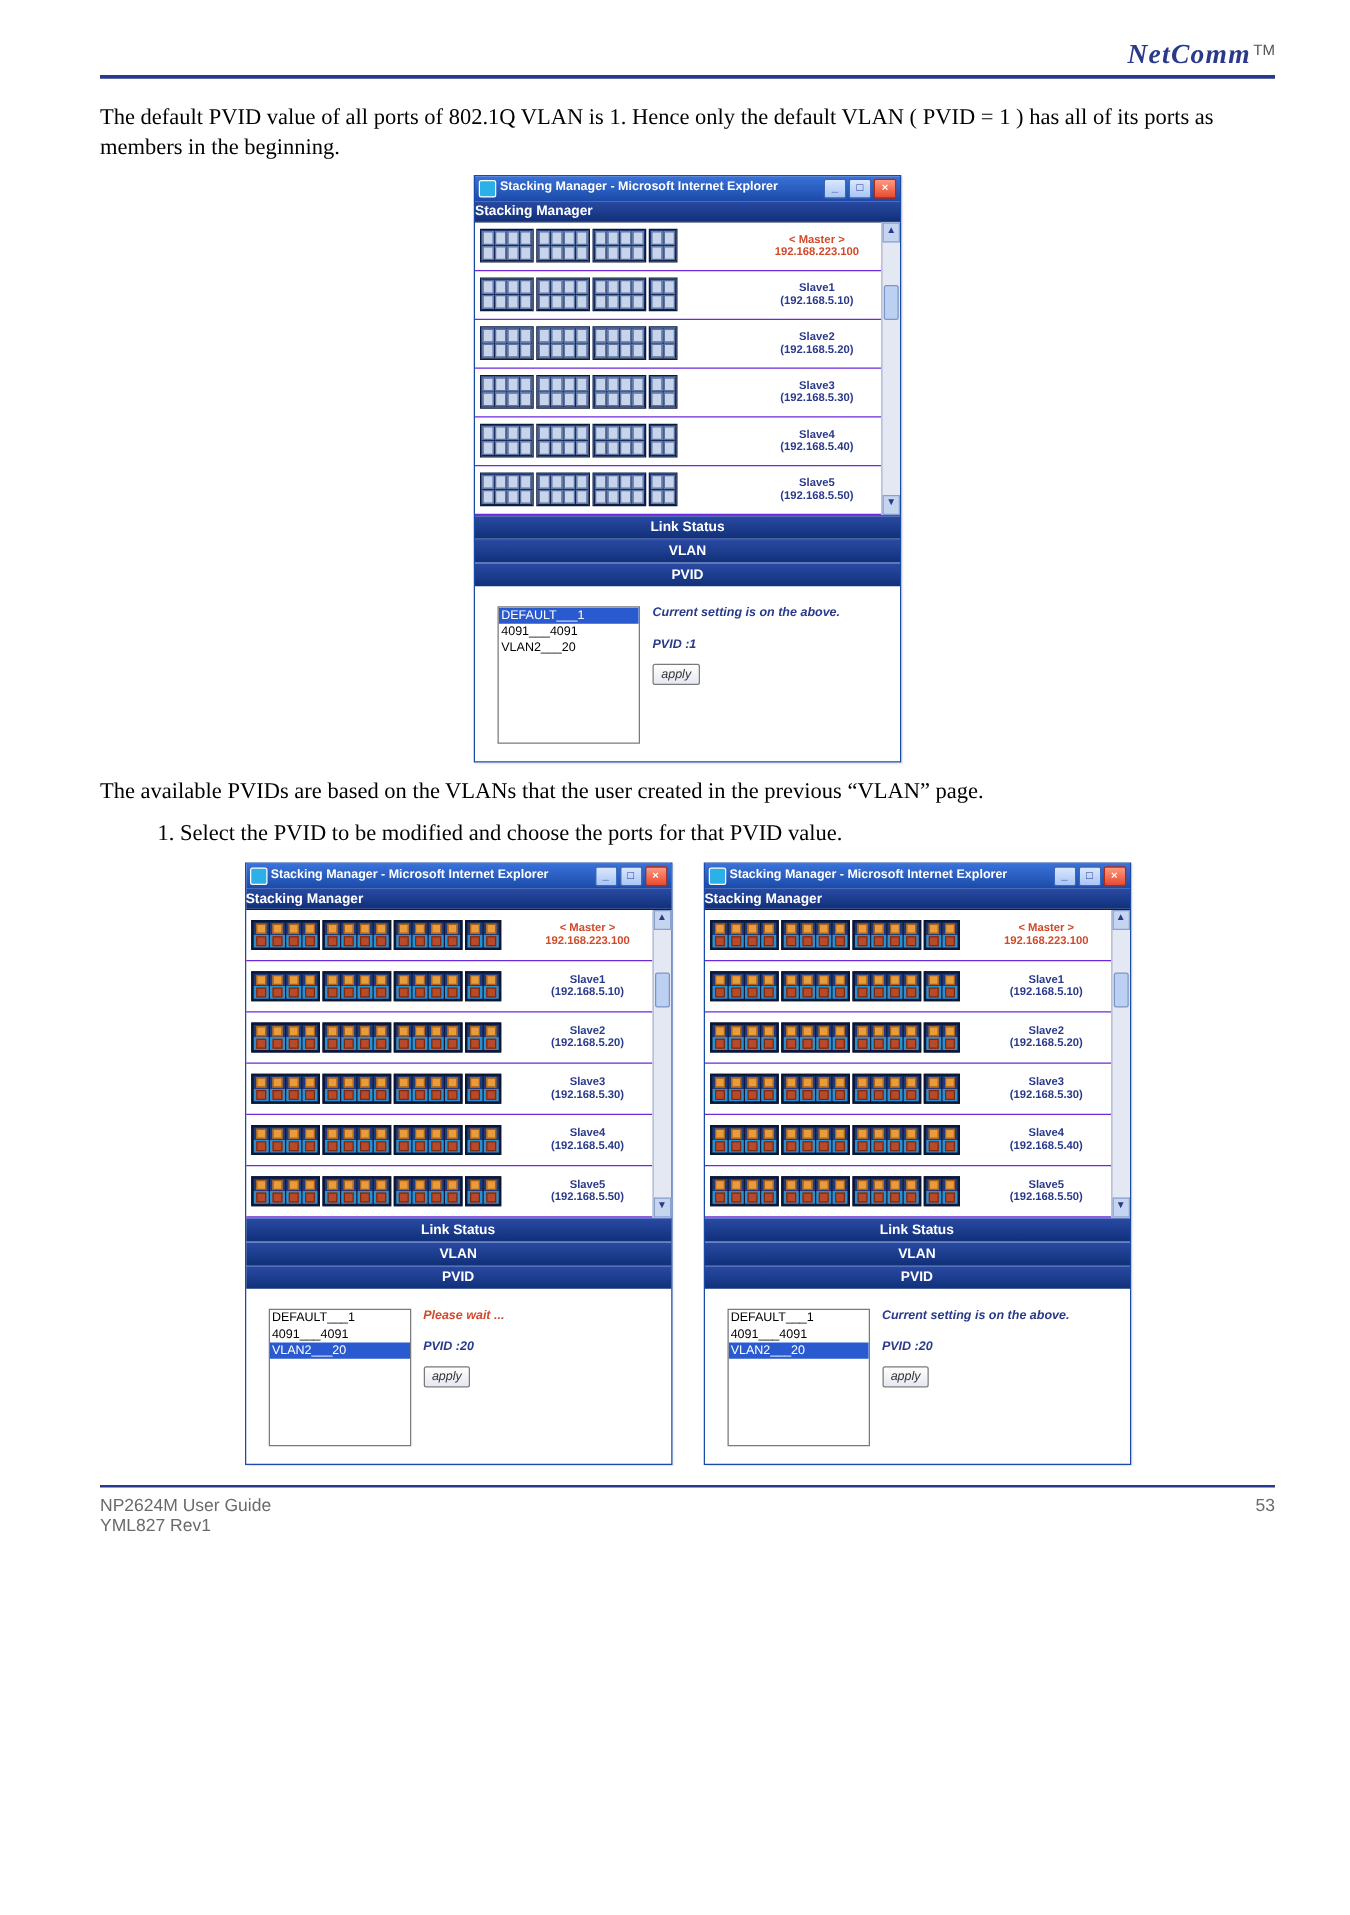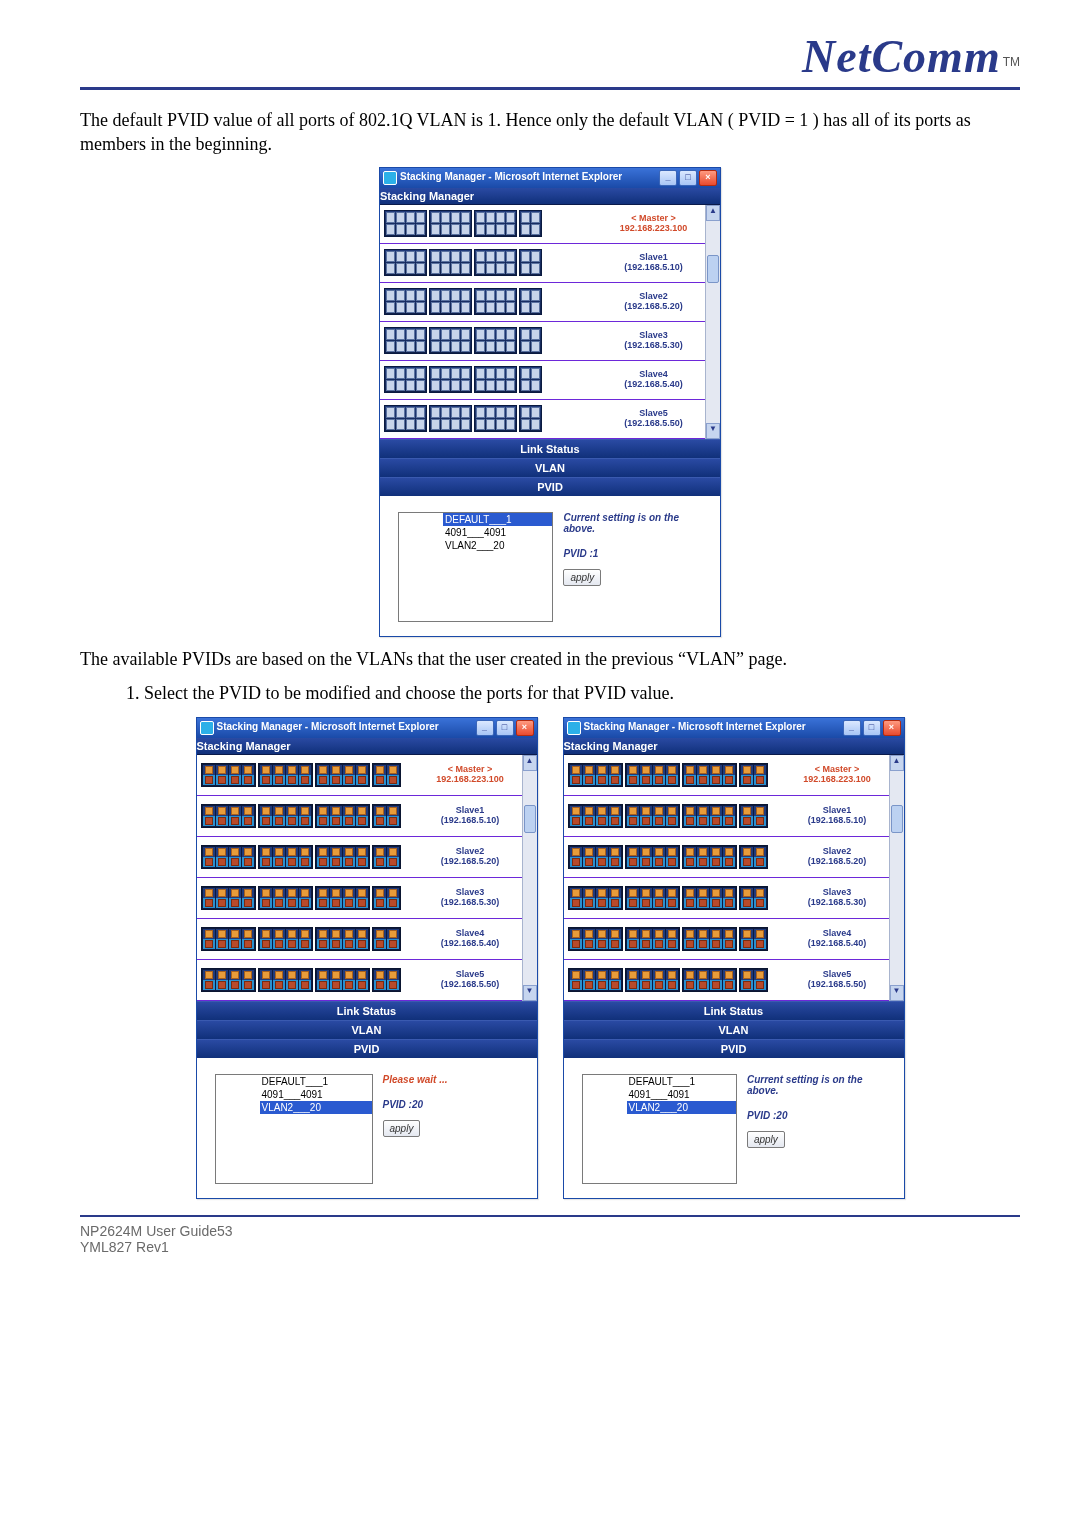--- a/index.html
+++ b/index.html
@@ -19,21 +19,21 @@
     justify-content: flex-end;
     align-items: center;
     border-bottom: 3px solid #2a3a8a;
     padding-bottom: 4px;
     margin-bottom: 18px;
   }
   .logo {
     font-family: 'Brush Script MT', cursive;
     font-style: italic;
     font-weight: bold;
-    font-size: 46px;
+    font-size: 22px;
     color: #2a3a8a;
     letter-spacing: 1px;
   }
   .logo-tm {
     font-size: 12px;
     vertical-align: super;
     font-style: normal;
     font-family: Arial, sans-serif;
     color: #555;
     margin-left: 2px;
@@ -176,21 +176,20 @@
     min-height:110px;
     position:relative;
   }
   .pv-list {
     width:112px;
     background:#fff;
     border:1px solid #7a7a7a;
     font-family: Arial, sans-serif;
     font-size:10px;
     overflow:hidden;
-    padding-left:44px;
   }
   .pv-item {
     padding:0 2px;
     white-space:pre;
     line-height:13px;
   }
   .pv-item.sel { background:#2a5ad0; color:#fff; }
   .pv-right {
     font-size:10px;
     color:#2a3a8a;
@@ -232,21 +231,21 @@
   ol.steps {
     font-size:18px;
     margin:4px 0 12px 64px;
     padding:0;
   }
   ol.steps li { margin-bottom:4px; line-height:1.35;}
   .footer-line {
     border-top:2px solid #2a3a8a;
     margin-top:13px;
     padding-top:6px;
-    display:flex; 
+    display:flex; justify-content:space-between;
     font-family: 'Segoe UI', Arial, sans-serif;
     font-size:14px;
     color:#6a6a6a;
   }
 </style>
 </head>
 <body>
 
 <div class="page">
 

